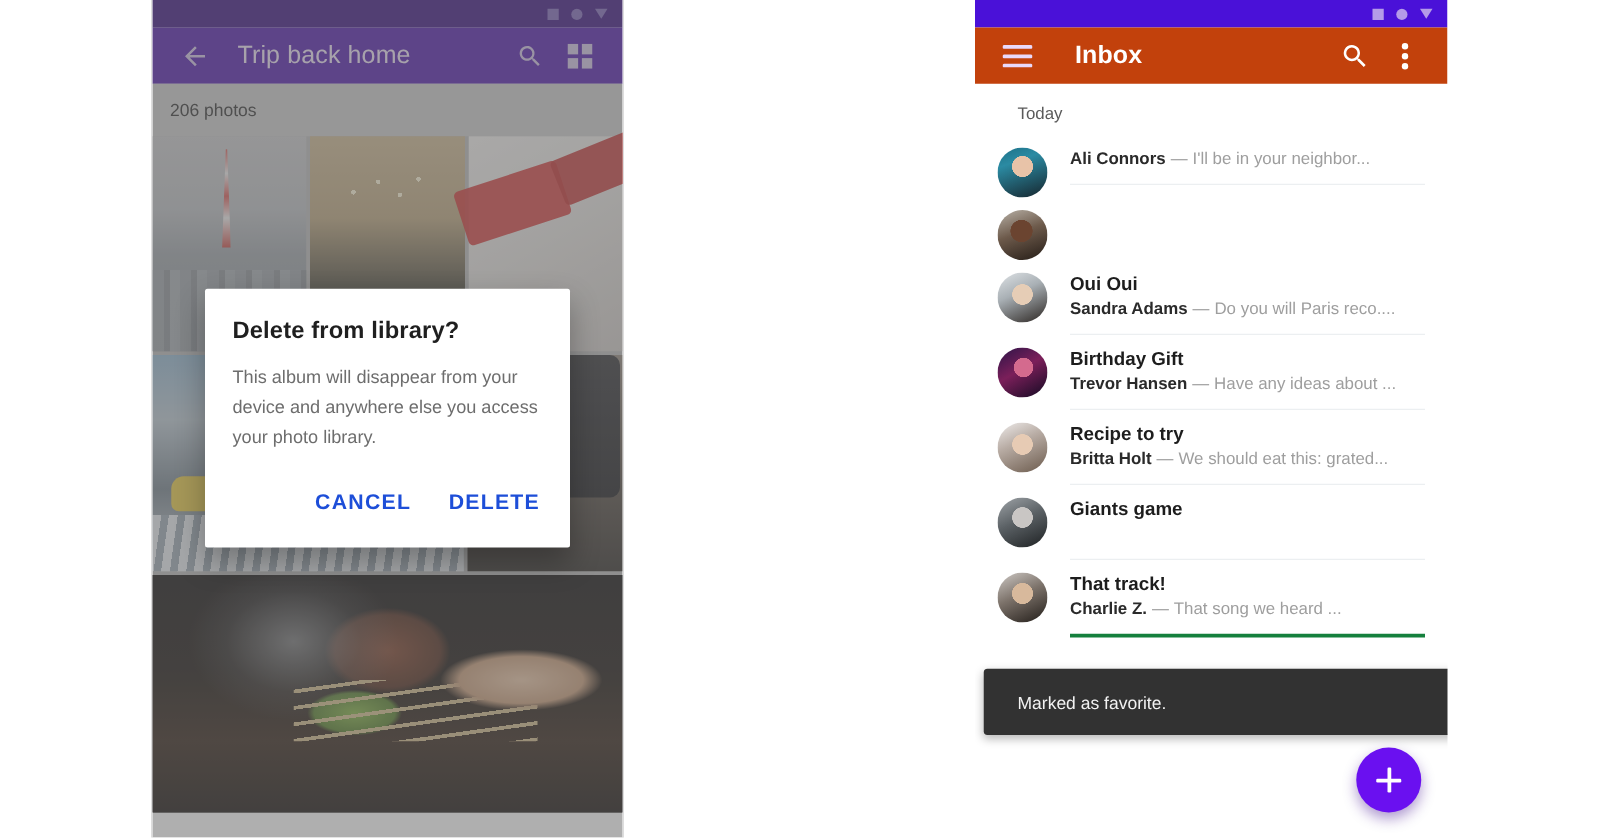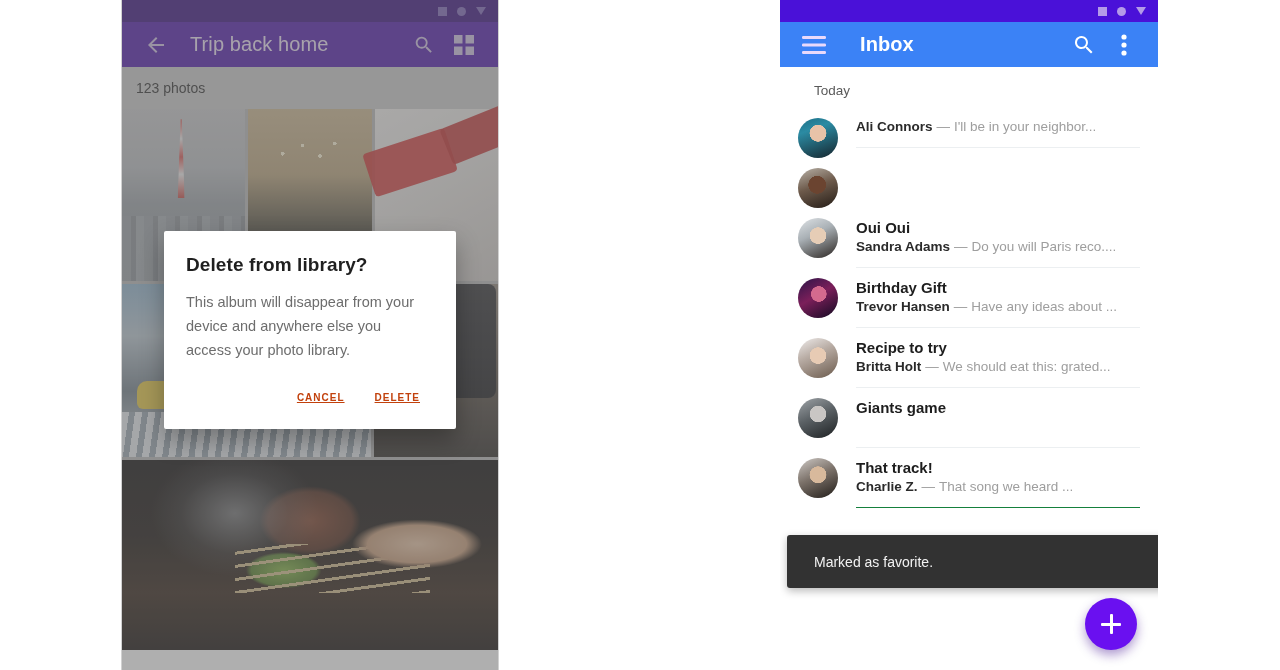--- a/index.html
+++ b/index.html
@@ -22,21 +22,21 @@
   .sb-sq{width:9px;height:9px;}
   .sb-ci{width:9px;height:9px;border-radius:50%;}
   .sb-tri{width:0;height:0;border-left:5.5px solid transparent;border-right:5.5px solid transparent;}
   .sb-left .sb-sq,.sb-left .sb-ci{background:#7B62B8;}
   .sb-left .sb-tri{border-top:8px solid #7B62B8;}
   .sb-right .sb-sq,.sb-right .sb-ci{background:#B49BE8;}
   .sb-right .sb-tri{border-top:8px solid #B49BE8;}
 
   .appbar{height:45px;display:flex;align-items:center;padding:0 14px;}
   .appbar-left{background:#4A13A8;}
-  .appbar-right{background:#3b82f6;justify-content:space-between;}
+  .appbar-right{background:#c2410c;justify-content:space-between;}
 
   .icon-btn{width:40px;height:40px;display:flex;align-items:center;justify-content:center;
     flex:0 0 auto;}
   .appbar-title{font-size:20px;color:#EDE2F7;margin-left:14px;flex:1 1 auto;
     letter-spacing:.1px;}
   .appbar-right .appbar-title{color:#ffffff;font-weight:bold;margin-left:26px;font-size:20px;}
 
   
   .photo-head{height:42px;background:#c9c9c9;display:flex;align-items:center;
     padding-left:14px;font-size:14px;color:#2b2b2b;}
@@ -93,39 +93,39 @@
       linear-gradient(180deg,#0a0707 0%,#130d09 40%,#2b1b10 70%,#100a07 100%);}
   .bbq::after{content:"";position:absolute;right:4%;top:24%;width:44%;height:40%;
     background:radial-gradient(ellipse 90px 34px at 60% 50%,#e8c3a3 0%,#c79a76 55%,transparent 72%);
     border-radius:40%;}
   .skewers{position:absolute;left:30%;top:44%;width:52%;height:26%;
     background:repeating-linear-gradient(-8deg,#d8c08d 0 3px,transparent 3px 13px);opacity:.95;}
 
   
   .scrim{position:absolute;inset:0;background:rgba(110,110,110,.55);}
   .dialog{position:absolute;left:42px;top:231px;width:292px;background:#fff;
-    border-radius:2px;box-shadow:0 11px 24px rgba(0,0,0,.30);padding:23px 26px 8px 22px;
+    border-radius:2px;box-shadow:0 11px 24px rgba(0,0,0,.30);padding:23px 14px 8px 22px;
     box-sizing:border-box;}
   .dlg-title{font-size:19px;font-weight:bold;color:#1f1f1f;margin:0 0 14px 0;letter-spacing:.1px;}
   .dlg-body{font-size:14.5px;line-height:24px;color:#6d6d6d;margin:0;}
   .dlg-actions{display:flex;justify-content:flex-end;gap:10px;margin-top:22px;padding-bottom:10px;}
-  .dlg-btn{font-size:10px;font-weight:bold;letter-spacing:1px;color:#c2410c;
+  .dlg-btn{font-size:17px;font-weight:bold;letter-spacing:1px;color:#1d4ed8;
     padding:8px 10px;background:none;border:none;cursor:pointer;
-    font-family:"Liberation Sans","DejaVu Sans",sans-serif;text-decoration:underline;}
+    font-family:"Liberation Sans","DejaVu Sans",sans-serif;}
 
   
   #phone-right{left:780px;top:0;width:378px;height:670px;}
   .today{font-size:13.5px;color:#5a5a5a;padding:16px 0 10px 34px;}
   .mail-list{padding:0 0 0 0;}
   .mail-row{display:flex;align-items:flex-start;padding:0 18px 0 18px;position:relative;}
   .mail-row .avatar{width:40px;height:40px;border-radius:50%;flex:0 0 auto;margin-top:10px;
     background-size:cover;background-position:center;}
   .mail-main{flex:1 1 auto;margin-left:18px;padding:11px 0 13px 0;border-bottom:1px solid #eceff1;
     min-width:0;}
-  .mail-row:last-child .mail-main{border-bottom:1px solid #15803d;}
+  .mail-row:last-child .mail-main{border-bottom:3px solid #15803d;}
   .subject{font-size:15px;font-weight:bold;color:#1d1d1d;margin-bottom:3px;
     white-space:nowrap;overflow:hidden;}
   .sndline{font-size:13.5px;white-space:nowrap;overflow:hidden;}
   .sender{color:#2a2a2a;font-weight:bold;}
   .dash{color:#9a9a9a;margin:0 4px;}
   .snippet{color:#9e9e9e;}
 
   
   .av1{background:radial-gradient(circle at 50% 38%,#e8c3a8 0 26%,transparent 27%),
        linear-gradient(160deg,#1d6f86 0%,#2b8ba3 30%,#16242c 100%);}
@@ -183,21 +183,21 @@
     <div class="icon-btn">
       <svg width="20" height="20" viewBox="0 0 20 20">
         <rect x="0" y="0" width="8.5" height="8.5" fill="#CFC0E4"></rect>
         <rect x="11.5" y="0" width="8.5" height="8.5" fill="#CFC0E4"></rect>
         <rect x="0" y="11.5" width="8.5" height="8.5" fill="#CFC0E4"></rect>
         <rect x="11.5" y="11.5" width="8.5" height="8.5" fill="#CFC0E4"></rect>
       </svg>
     </div>
   </div>
 
-  <div class="photo-head">123 photos</div>
+  <div class="photo-head">206 photos</div>
 
   <div class="grid-wrap">
     <div class="grid3">
       <div class="cell ph-tower"></div>
       <div class="cell ph-crowd"></div>
       <div class="cell ph-shoes"></div>
     </div>
     <div class="row2">
       <div class="cell ph-street" style="height:173px;flex:2 1 0"></div>
       <div class="cell ph-coats" style="height:173px;flex:1 1 0"></div>

